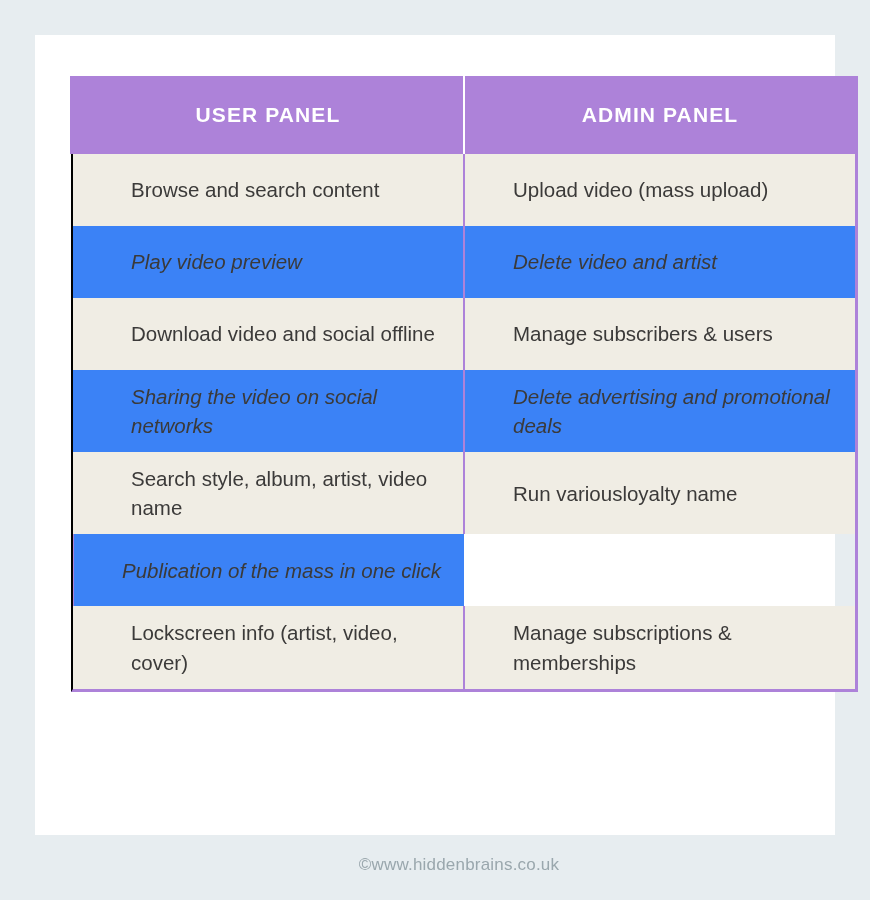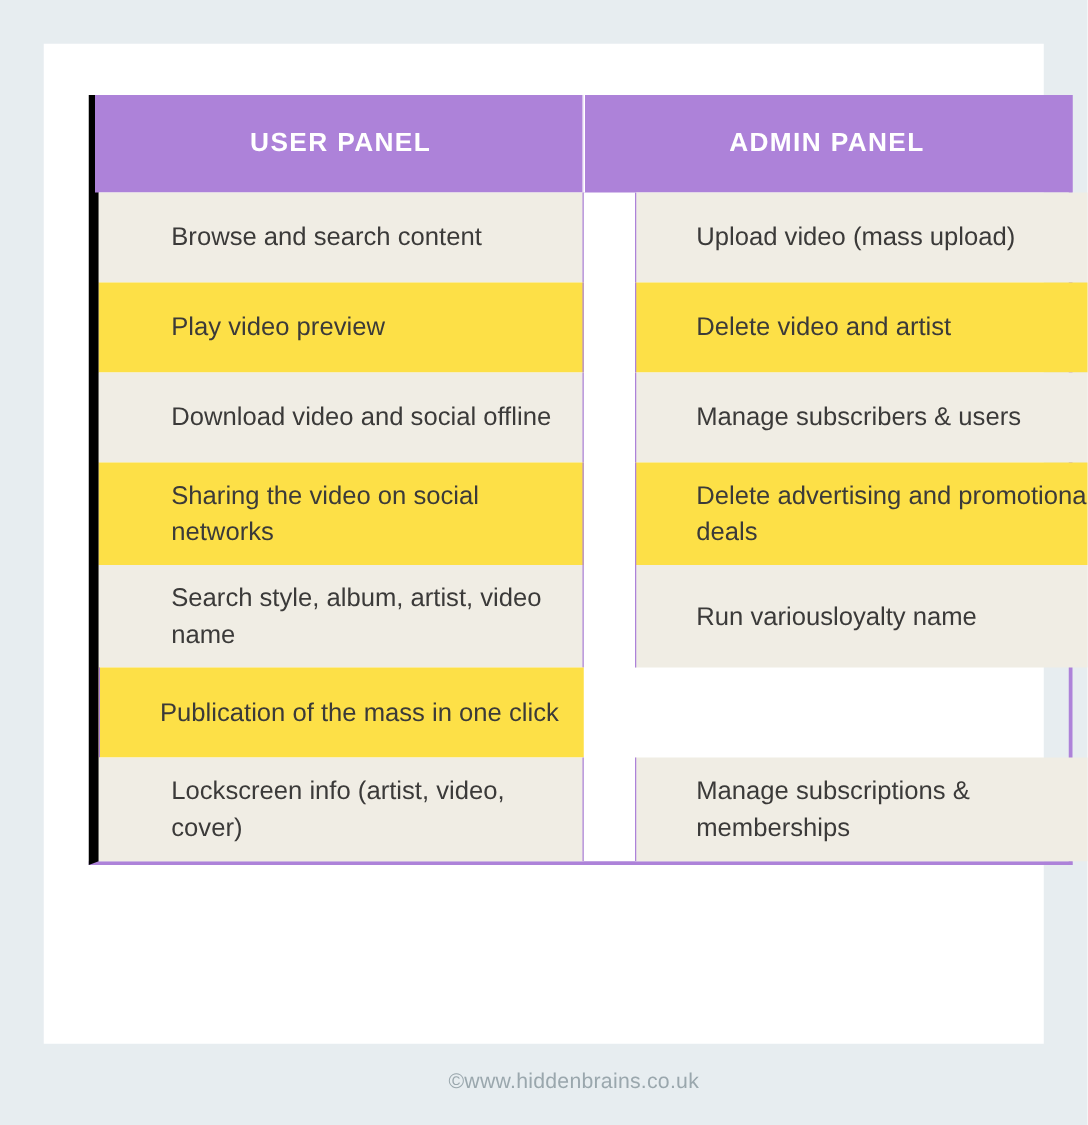--- a/index.html
+++ b/index.html
@@ -30,21 +30,21 @@
     background: #ffffff;
     box-sizing: border-box;
   }
 
   .table {
     position: absolute;
     left: 36px;
     top: 41px;
     width: 787px;
     box-sizing: border-box;
-    border-left: 8px solid #000000;
+    border-left: 2px solid #000000;
     border-right: 3px solid #ad82d9;
     border-bottom: 3px solid #ad82d9;
   }
 
   .thead {
     display: flex;
     background: #ad82d9;
     height: 78px;
     margin-left: -3px;
     margin-right: -3px;
@@ -66,24 +66,23 @@
   }
   .th.left  { border-right: 1.5px solid #ffffff; }
   .th.right { border-left: 1.5px solid #ffffff; }
 
   .tbody { display: block; }
 
   .row {
     display: flex;
     width: 100%;
     box-sizing: border-box;
-    gap: 41px;
   }
   .row.shade .cell { background: #f0ede4; }
-  .row.plain .cell { background: #fde047; }
+  .row.plain .cell { background: #3b82f6; font-style: italic; }
 
   .cell {
     flex: 0 0 50%;
     box-sizing: border-box;
     min-height: 72px;
     display: flex;
     align-items: center;
     padding: 12px 18px 12px 58px;
     font-size: 20.5px;
     line-height: 1.42;

